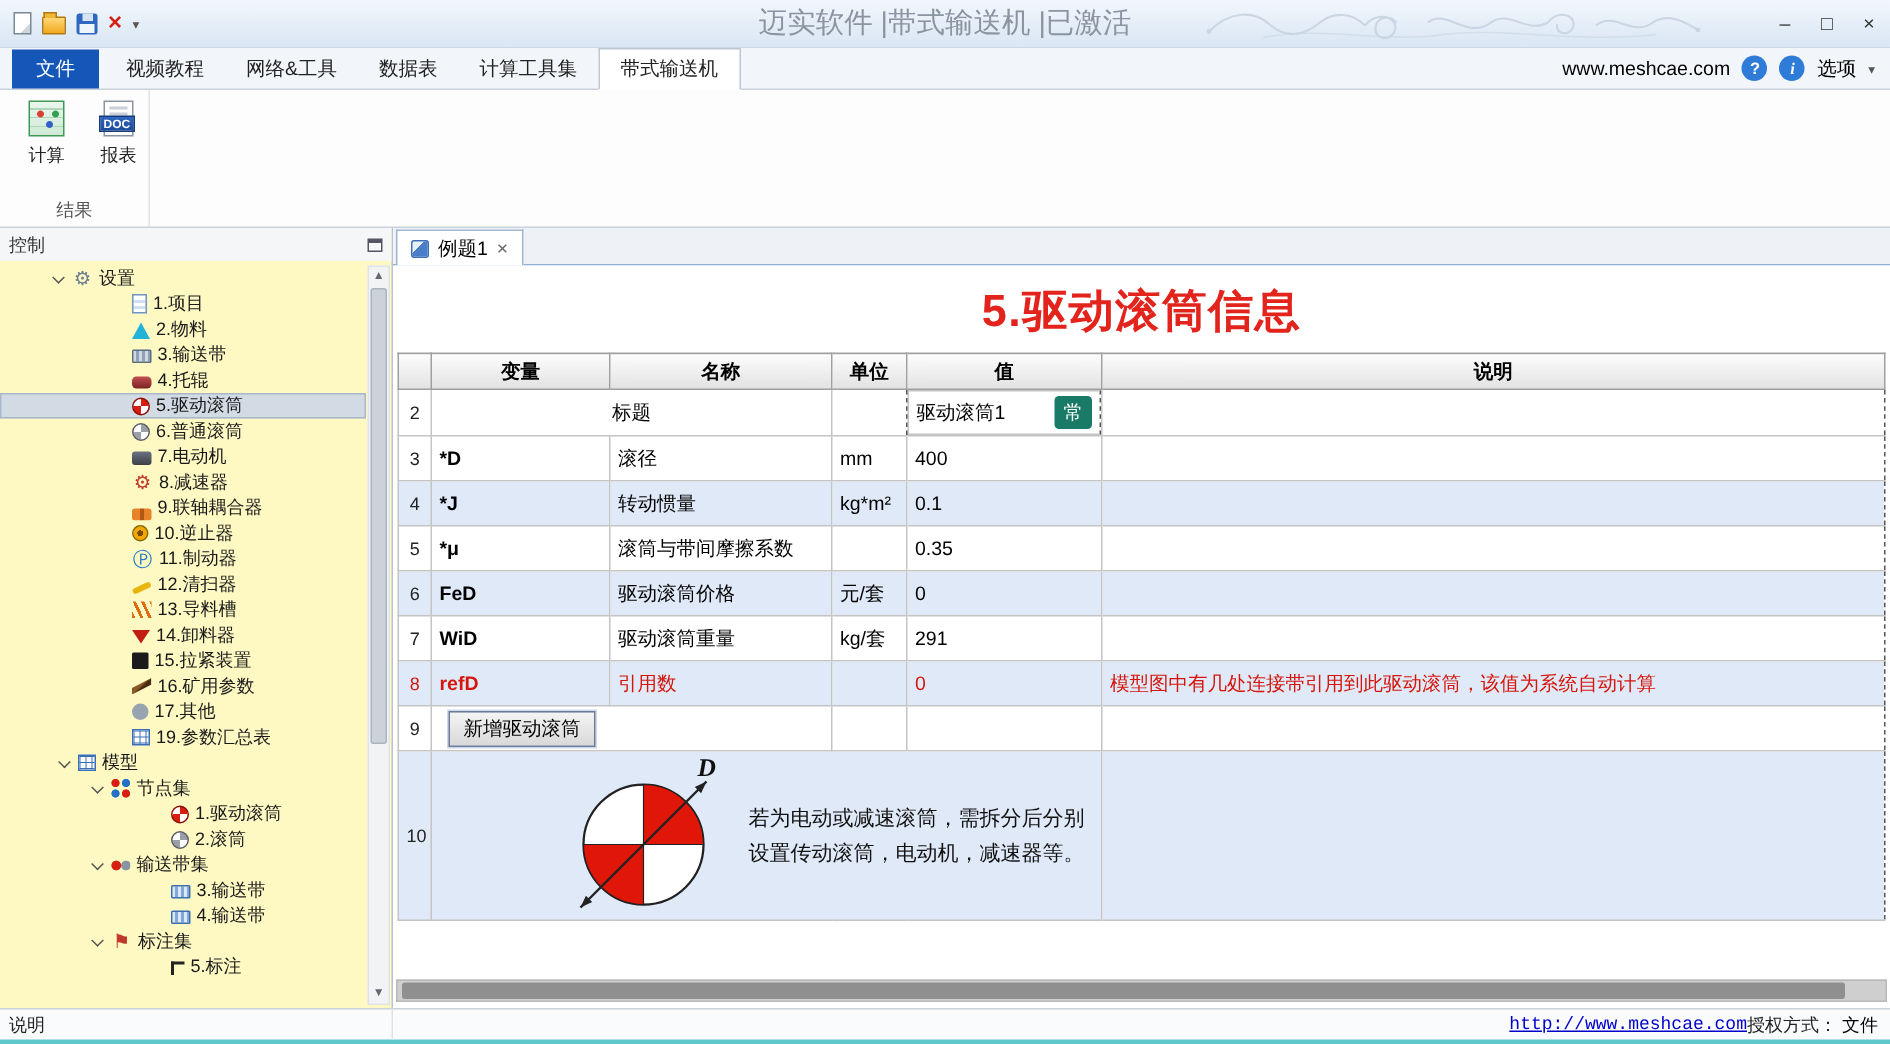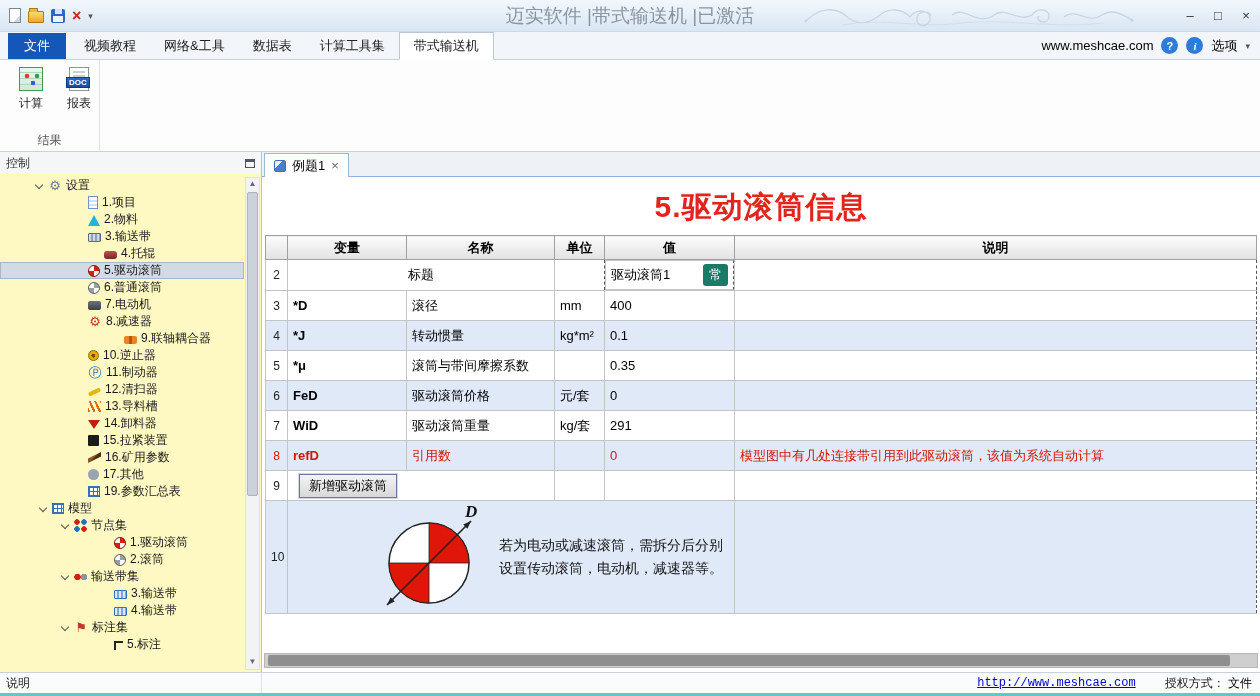--- a/index.html
+++ b/index.html
@@ -121,21 +121,21 @@
   .addbtn { font-family:"Liberation Sans", sans-serif; font-size:13px; background:linear-gradient(#f4f4f4,#d8d8d8); border:1px solid #6a7a9a; padding:2px 9px; margin-left:6px; box-shadow:0 0 0 1px #cfd8e8; }
   .c-img { height:118px; }
   .imgwrap { display:flex; align-items:center; gap:16px; padding-left:84px; }
   .imgnote { font-size:14px; line-height:23px; color:#111; }
   .hscroll { position:absolute; left:2px; right:2px; bottom:4px; height:15px; background:#cfcfcf; border:1px solid #b8b8b8; }
   .hscroll .hthumb { position:absolute; left:3px; top:1px; bottom:1px; width:97%; background:#8f8f8f; border-radius:2px; }
 
   
   .statusbar { height:24px; background:#fafbfc; border-top:1px solid #c9d1da; border-bottom:3px solid #5fc8ca; display:flex; align-items:center; font-size:12px; }
   .sb-left { width:262px; height:100%; display:flex; align-items:center; padding-left:6px; border-right:1px solid #dfe3e8; color:#222; }
-  .sb-right { flex:1; display:flex; align-items:center; justify-content:flex-end; gap:29px; padding-right:8px; }
+  .sb-right { flex:1; display:flex; align-items:center; justify-content:flex-end; gap:0; padding-right:8px; }
   .sb-url { font-family:"Liberation Mono", monospace; color:#0000cc; text-decoration:underline; font-size:12px; }
   .sb-auth { color:#222; }
   .sb-auth b { font-weight:normal; color:#000; }
 </style>
 </head>
 <body>
 
 <div class="app">
 
   <div class="titlebar">
@@ -223,21 +223,21 @@
           <div class="titem" style="padding-left: 74px;">
             <span class="chev nochev"></span>
             <span class="tico ic-material-icon"></span>
             <span class="tlabel">2.物料</span>
           </div>
           <div class="titem" style="padding-left: 74px;">
             <span class="chev nochev"></span>
             <span class="tico ic-belt-icon"></span>
             <span class="tlabel">3.输送带</span>
           </div>
-          <div class="titem" style="padding-left: 74px; margin-left: 16px;">
+          <div class="titem" style="padding-left: 74px;">
             <span class="chev nochev"></span>
             <span class="tico ic-idler-icon"></span>
             <span class="tlabel">4.托辊</span>
           </div>
           <div class="titem sel" style="padding-left: 74px;">
             <span class="chev nochev"></span>
             <span class="tico ic-drive-pulley-icon"></span>
             <span class="tlabel">5.驱动滚筒</span>
           </div>
           <div class="titem" style="padding-left: 74px;">
@@ -248,21 +248,21 @@
           <div class="titem" style="padding-left: 74px;">
             <span class="chev nochev"></span>
             <span class="tico ic-motor-icon"></span>
             <span class="tlabel">7.电动机</span>
           </div>
           <div class="titem" style="padding-left: 74px;">
             <span class="chev nochev"></span>
             <span class="tico ic-reducer-icon charico" style="color: rgb(194, 59, 46);">⚙</span>
             <span class="tlabel">8.减速器</span>
           </div>
-          <div class="titem" style="padding-left: 110px;">
+          <div class="titem" style="padding-left: 74px; align-items: flex-end;">
             <span class="chev nochev"></span>
             <span class="tico ic-coupling-icon"></span>
             <span class="tlabel">9.联轴耦合器</span>
           </div>
           <div class="titem" style="padding-left: 74px;">
             <span class="chev nochev"></span>
             <span class="tico ic-backstop-icon"></span>
             <span class="tlabel">10.逆止器</span>
           </div>
           <div class="titem" style="padding-left: 74px;">

